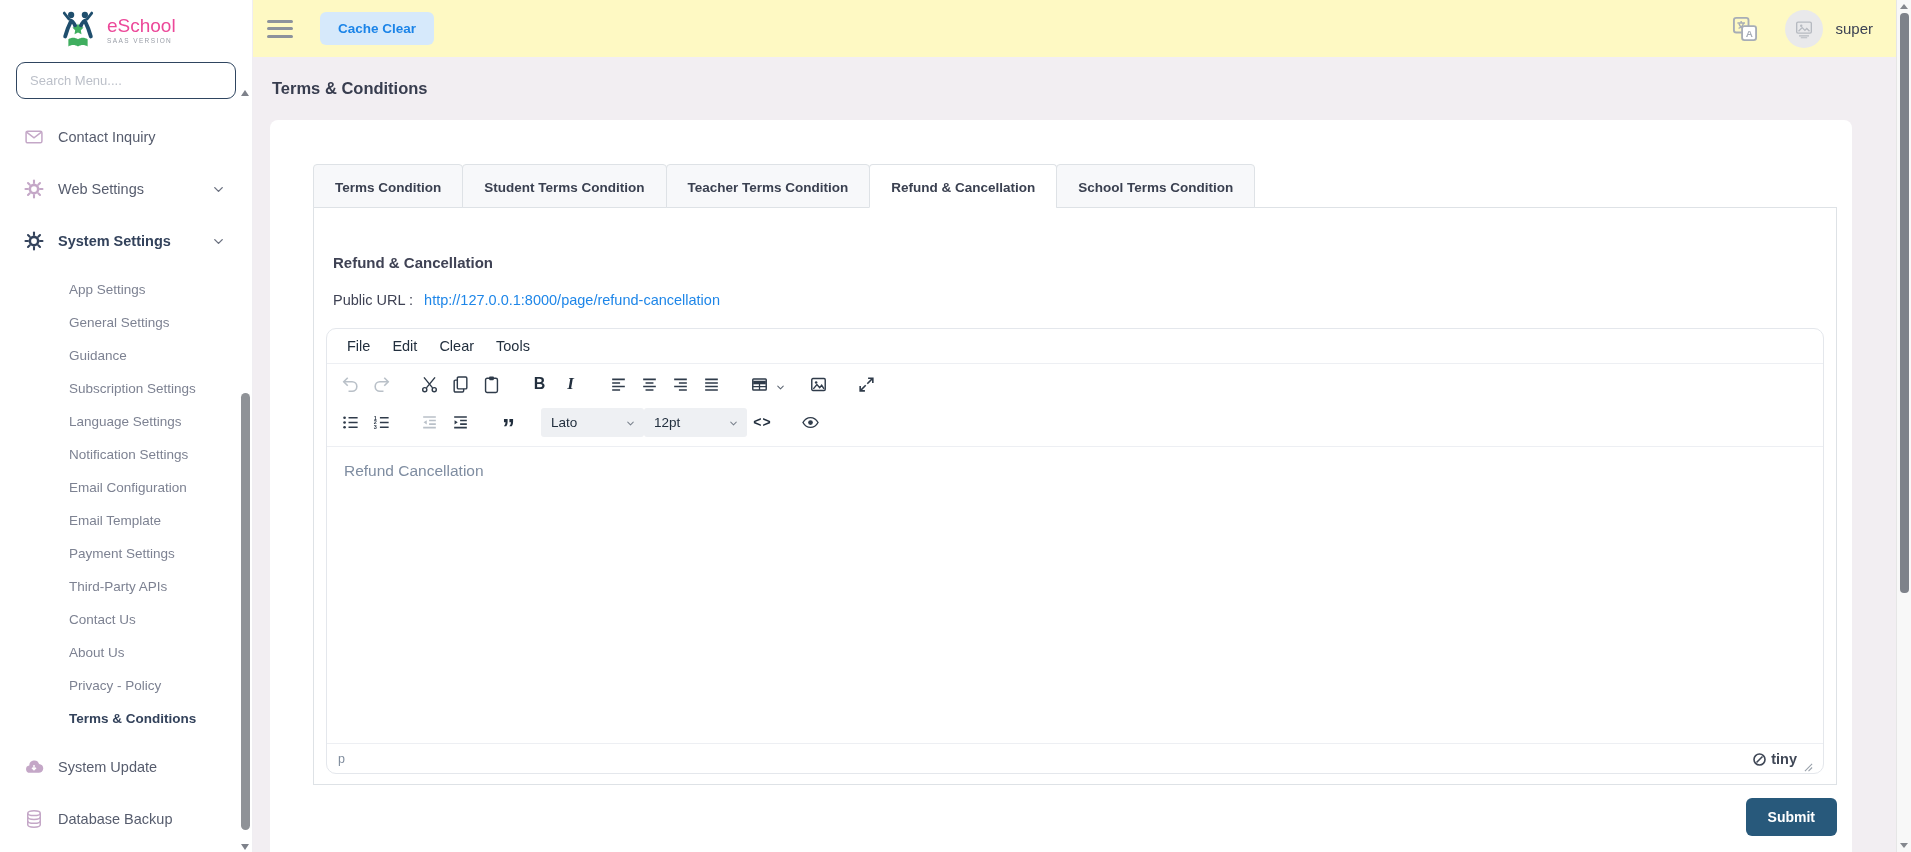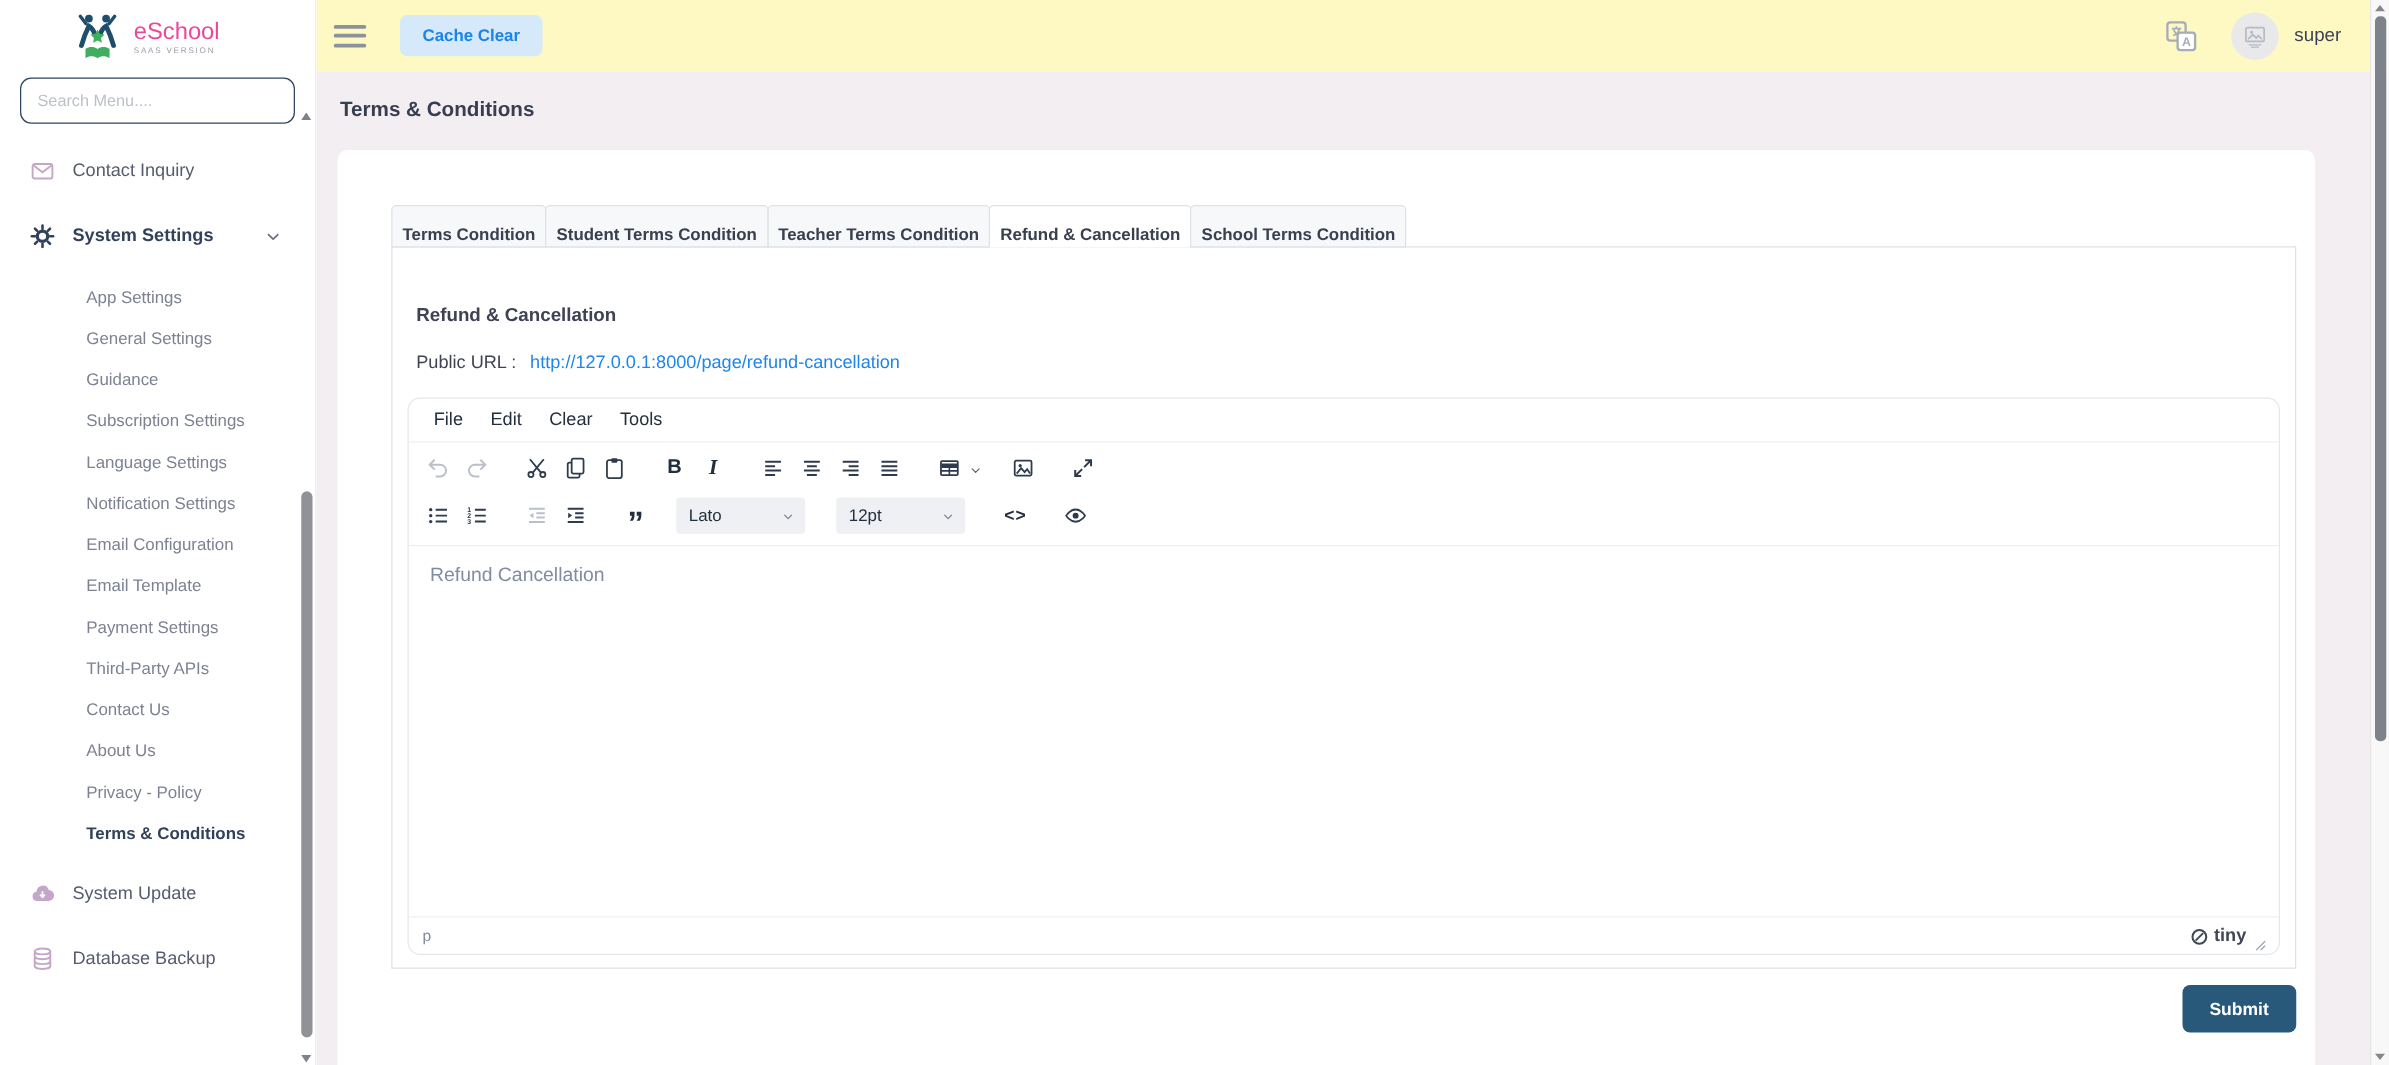--- a/index.html
+++ b/index.html
@@ -60,21 +60,21 @@
   .username { font-size:15px; color:#3c4254; cursor:pointer; }
 
   
   .main { position:absolute; left:253px; top:57px; right:0; bottom:0; background:#f2eef2;
     overflow:hidden; }
   .page-title { padding:22px 0 0 19px; font-size:16.5px; font-weight:700; color:#383d4f; }
   .card { position:absolute; left:17px; right:59px; top:63px; bottom:-12px; background:#fff;
     border-radius:8px 8px 0 0; padding:44px 15px 0 43px; }
 
   .tabs { display:flex; position:relative; z-index:2; }
-  .tab { padding:0 8px; height:34px; line-height:46px; font-size:13.5px; font-weight:600;
+  .tab { padding:0 21px; height:44px; line-height:46px; font-size:13.5px; font-weight:600;
     color:#3a4050; background:#f7f8fa; border:1px solid #dee2e6; border-radius:4px 4px 0 0;
     margin-right:-1px; cursor:pointer; white-space:nowrap; }
   .tab.active { background:#fff; border-bottom-color:#fff; }
 
   .panel { border:1px solid #dee2e6; margin-top:-1px; padding:46px 12px 10px 12px;
     position:relative; z-index:1; background:#fff; }
   .content-heading { font-size:15px; font-weight:700; color:#3f4254; margin-left:7px; }
   .url-row { margin:21px 0 0 7px; font-size:14.5px; color:#3f4254; }
   .url-link { color:#1e86e8; margin-left:7px; text-decoration:none; }
 
@@ -91,21 +91,21 @@
   .tb-btn.disabled { color:#b9c0c8; }
   .glyph-b { font-weight:800; font-size:16px; color:#222f3e; }
   .glyph-i { font-style:italic; font-family:"Liberation Serif","DejaVu Serif",serif;
     font-size:17px; font-weight:600; color:#222f3e; }
   .glyph-quote { font-weight:900; font-size:26px; line-height:8px; padding-top:12px; color:#222f3e; }
   .glyph-code { font-weight:700; font-size:14px; letter-spacing:1px; color:#222f3e; }
   .tb-chev { width:11px; height:11px; color:#5c6572; margin-left:0; }
   .tb-chev svg { width:100%; height:100%; }
   .tb-select { display:flex; align-items:center; justify-content:space-between; width:103px;
     height:29px; background:#eef0f3; border-radius:3px; padding:0 8px 0 10px; font-size:13.5px;
-    color:#222f3e; margin-right:25px; cursor:pointer; }
+    color:#222f3e; margin-right:0; cursor:pointer; }
   .tb-select .tb-chev { color:#7a828d; }
   .mce-content { height:296px; padding:15px 17px; font-size:15.5px; color:#7f8da1;
     cursor:text; }
   .mce-status { height:30px; border-top:1px solid #edeff3; display:flex; align-items:center;
     padding:0 7px 0 11px; }
   .status-path { font-size:12.5px; color:#7f8c9d; cursor:pointer; }
   .status-right { margin-left:auto; display:flex; align-items:center; }
   .tiny-logo { display:flex; align-items:flex-end; gap:4px; color:#3f4756; font-weight:700;
     font-size:14.5px; cursor:pointer; }
   .tiny-logo svg { width:15px; height:15px; }
@@ -277,20 +277,29 @@
   </div>
   <div class="search-box">
     <input type="text" placeholder="Search Menu...." style="">
   </div>
   <nav class="nav">
     <div class="nav-item">
       <span class="nico"><svg>
             <use href="#sym-envelope"></use>
           </svg></span>
       <span>Contact Inquiry</span>
+    </div>
+    <div class="nav-item">
+      <span class="nico"><svg>
+            <use href="#sym-gear"></use>
+          </svg></span>
+      <span>Web Settings</span>
+      <span class="chev"><svg>
+            <use href="#sym-chev"></use>
+          </svg></span>
     </div>
     <div class="nav-item active">
       <span class="nico"><svg>
             <use href="#sym-gear"></use>
           </svg></span>
       <span>System Settings</span>
       <span class="chev"><svg>
             <use href="#sym-chev"></use>
           </svg></span>
     </div>

